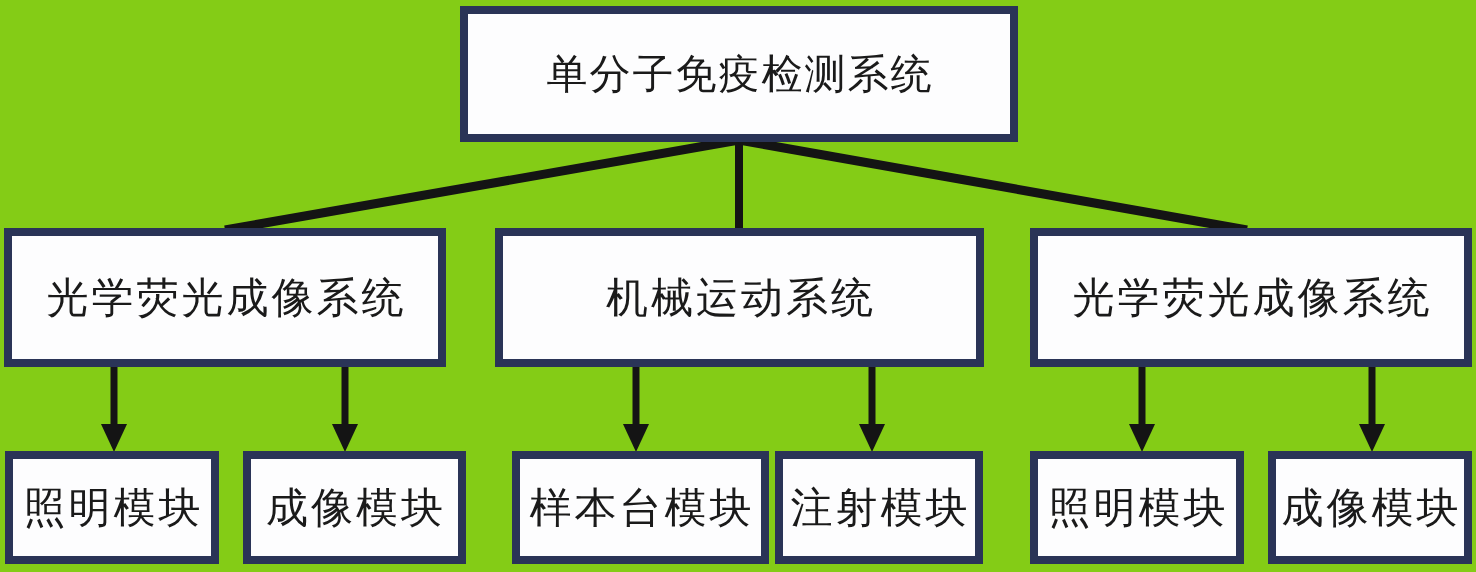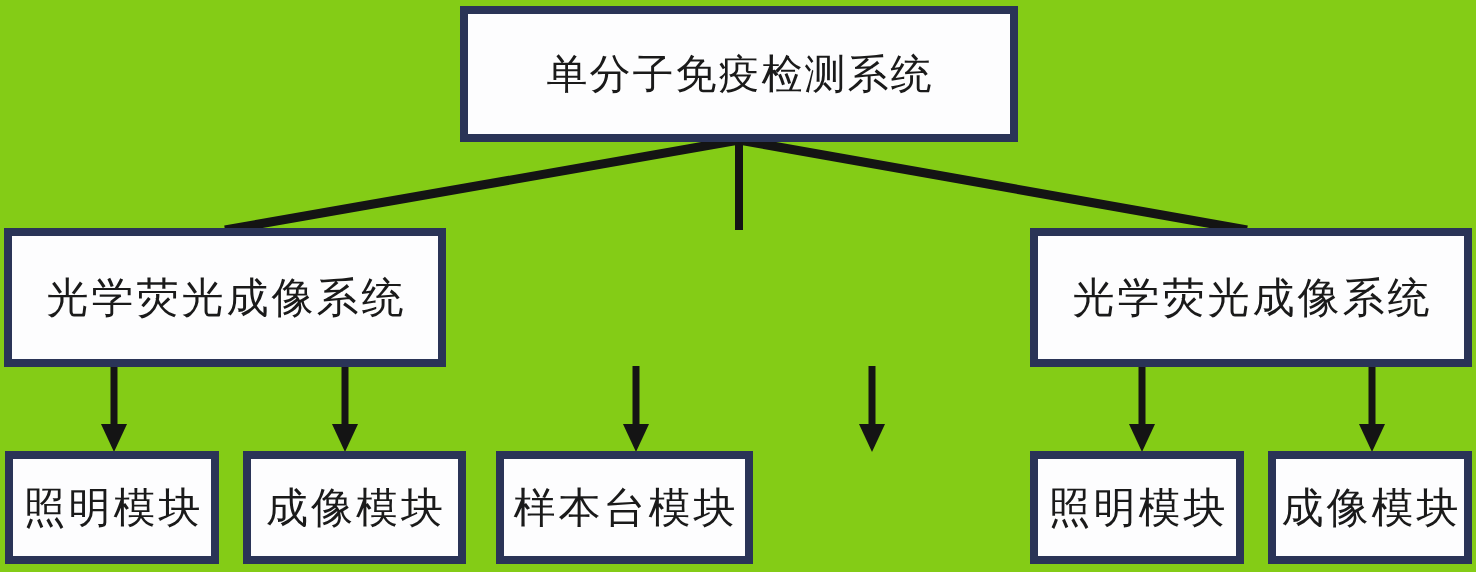--- a/index.html
+++ b/index.html
@@ -86,32 +86,38 @@
     </g>
   </svg>
 
   <div class="node root-node" style="left:460px; top:6px; width:558px; height:136px;">
     <span>单分子免疫检测系统</span>
   </div>
 
   <div class="node mid-node" style="left:4px; top:228px; width:442px; height:139px;">
     <span>光学荧光成像系统</span>
   </div>
+  <div class="node mid-node" style="left:495px; top:228px; width:489px; height:139px;">
+    <span>机械运动系统</span>
+  </div>
   <div class="node mid-node" style="left:1030px; top:228px; width:442px; height:139px;">
     <span>光学荧光成像系统</span>
   </div>
 
   <div class="node leaf-node" style="left:5px; top:451px; width:214px; height:113px;">
     <span>照明模块</span>
   </div>
   <div class="node leaf-node" style="left:243px; top:451px; width:223px; height:113px;">
     <span>成像模块</span>
   </div>
-  <div class="node leaf-node" style="left:496px; top:451px; width:257px; height:113px;">
+  <div class="node leaf-node" style="left:512px; top:451px; width:257px; height:113px;">
     <span>样本台模块</span>
+  </div>
+  <div class="node leaf-node" style="left:775px; top:451px; width:208px; height:113px;">
+    <span>注射模块</span>
   </div>
   <div class="node leaf-node" style="left:1030px; top:451px; width:214px; height:113px;">
     <span>照明模块</span>
   </div>
   <div class="node leaf-node" style="left:1268px; top:451px; width:204px; height:113px;">
     <span>成像模块</span>
   </div>
 
 </div>
 

